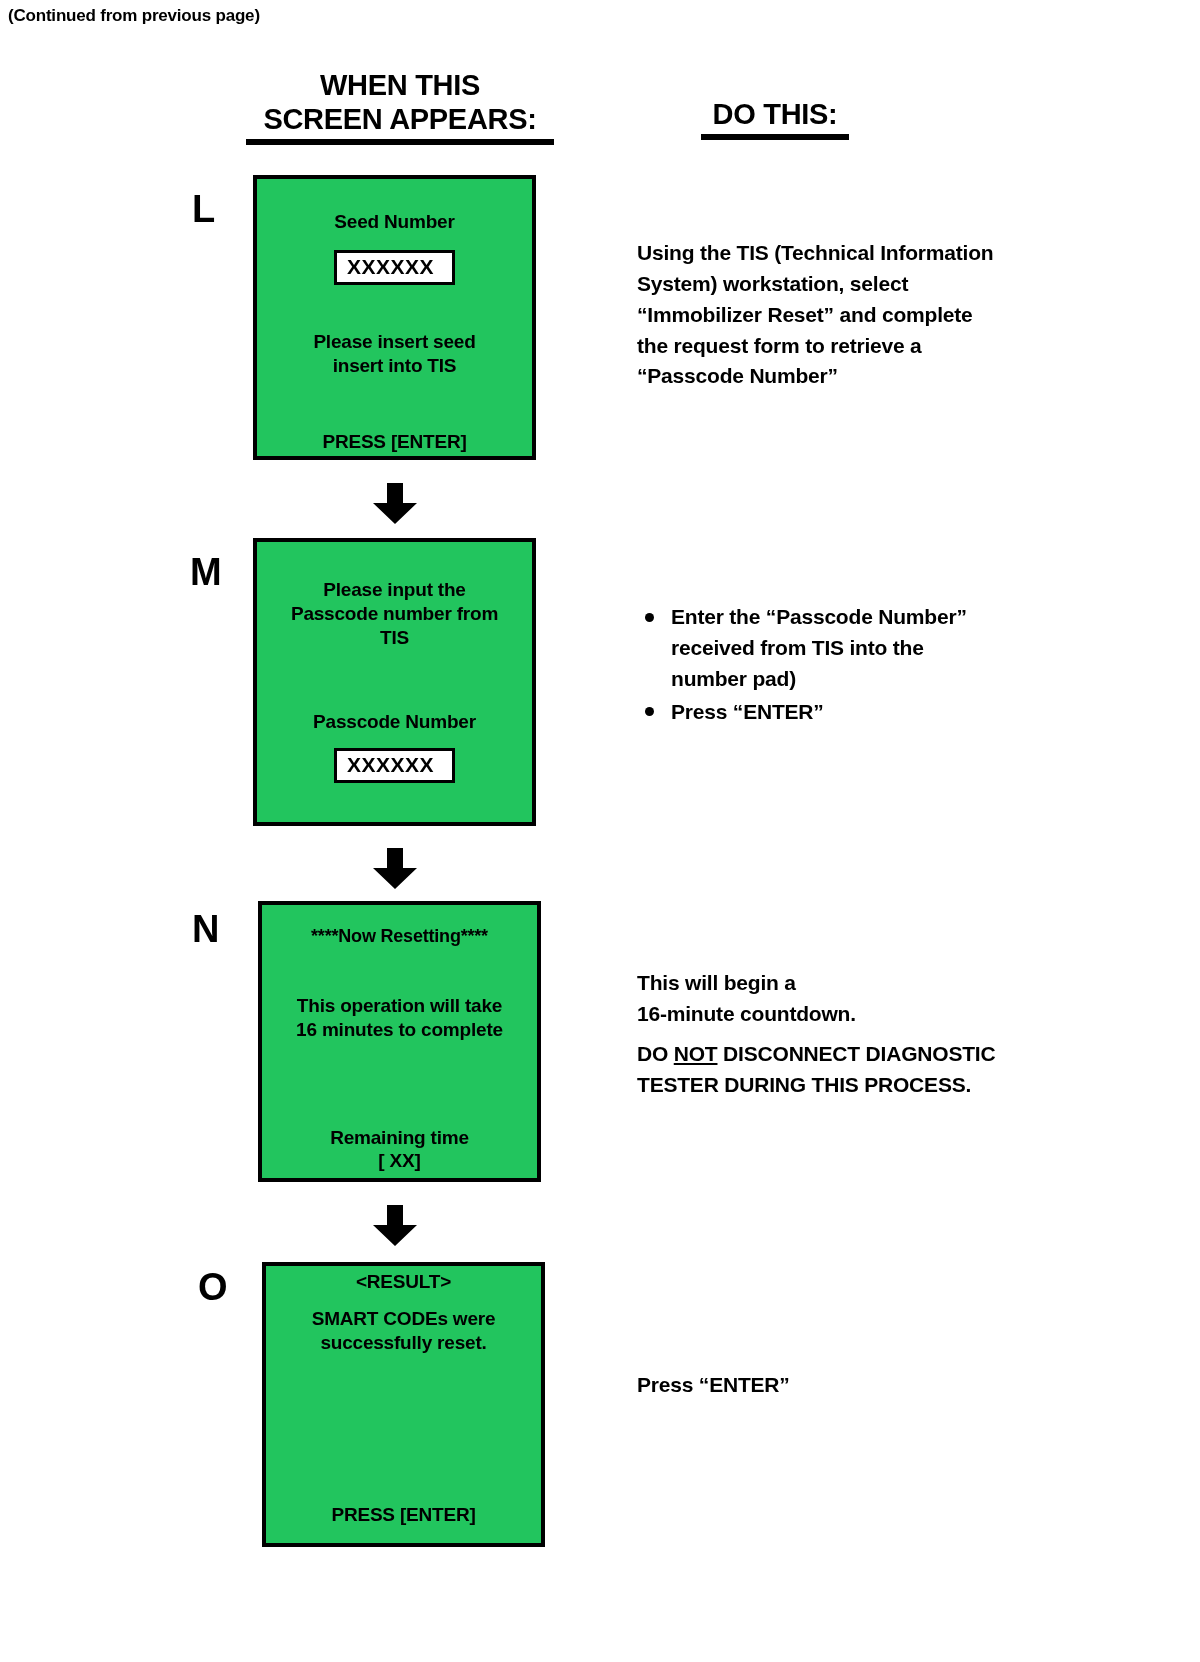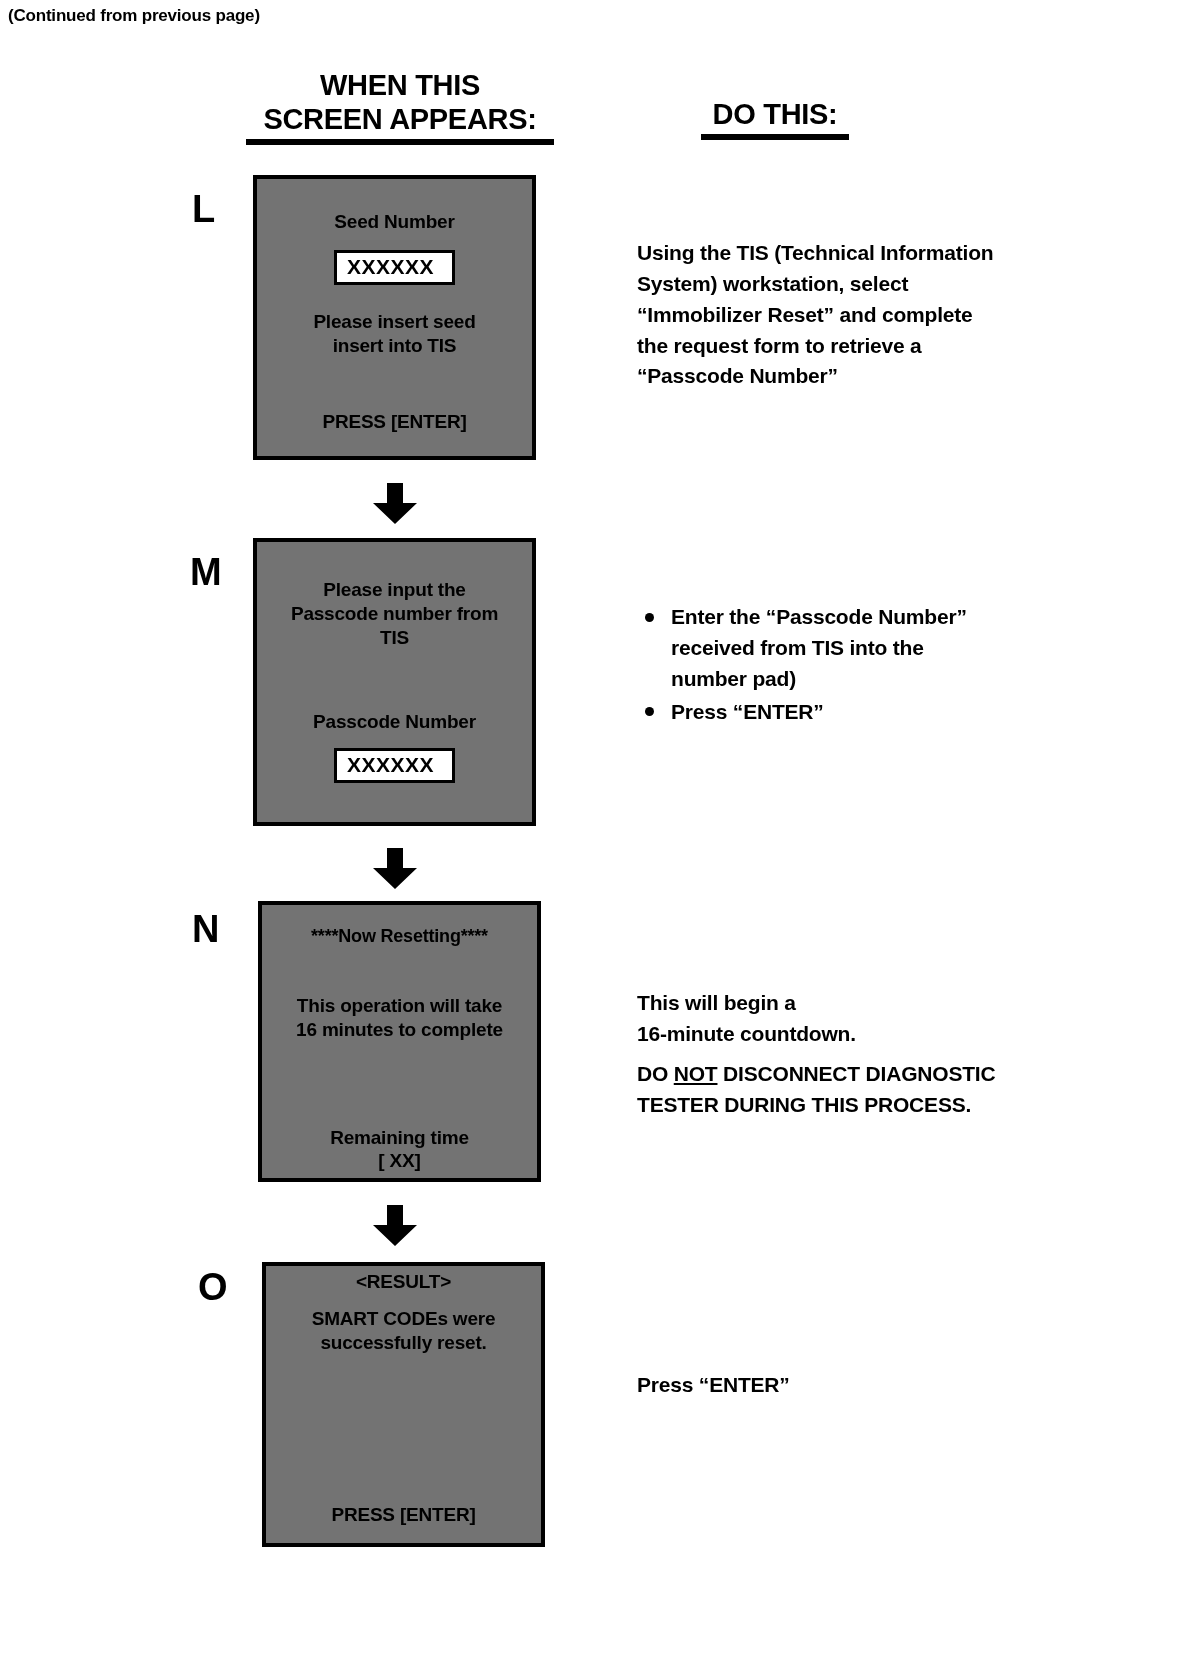--- a/index.html
+++ b/index.html
@@ -63,21 +63,21 @@
   
   .step-letter {
     font-size: 38px;
     font-weight: bold;
     line-height: 1;
   }
 
   
   .screen-box {
     border: 4px solid #000;
-    background: #737373;
+    background: #22c55e;
     box-sizing: border-box;
     text-align: center;
   }
   .screen-line {
     font-size: 19px;
     font-weight: bold;
     line-height: 1.26;
     letter-spacing: -0.2px;
   }
   .screen-line.small {
@@ -140,21 +140,21 @@
   <div class="rule"></div>
 </div>
 
 <div class="abs step-letter" style="left:192px; top:190px;">L</div>
 
 <div class="abs screen-box" id="screen-l" style="left:253px; top:175px; width:283px; height:285px;">
   <div class="screen-line" style="margin-top:31px;">Seed Number</div>
   <div style="margin-top:16px;">
     <span class="field-box">XXXXXX</span>
   </div>
-  <div class="screen-line" style="margin-top:25px;">Please insert seed</div>
+  <div class="screen-line" style="margin-top:45px;">Please insert seed</div>
   <div class="screen-line">insert into TIS</div>
   <div class="screen-line" style="margin-top:52px;">PRESS [ENTER]</div>
 </div>
 
 <div class="abs instr" style="left:637px; top:238px; width:480px;">
   <div>Using the TIS (Technical Information</div>
   <div>System) workstation, select</div>
   <div>“Immobilizer Reset” and complete</div>
   <div>the request form to retrieve a</div>
   <div>“Passcode Number”</div>
@@ -202,21 +202,21 @@
 <div class="abs step-letter" style="left:192px; top:910px;">N</div>
 
 <div class="abs screen-box" id="screen-n" style="left:258px; top:901px; width:283px; height:281px;">
   <div class="screen-line small" style="margin-top:20px;">****Now Resetting****</div>
   <div class="screen-line" style="margin-top:46px;">This operation will take</div>
   <div class="screen-line">16 minutes to complete</div>
   <div class="screen-line" style="margin-top:84px;">Remaining time</div>
   <div class="screen-line">[ XX]</div>
 </div>
 
-<div class="abs instr" style="left:637px; top:988px; width:500px;">
+<div class="abs instr" style="left:637px; top:968px; width:500px;">
   <div>This will begin a</div>
   <div>16-minute countdown.</div>
   <div style="margin-top:9px;">
     <span>DO </span><span class="warn-underline">NOT</span><span> DISCONNECT DIAGNOSTIC</span>
   </div>
   <div>TESTER DURING THIS PROCESS.</div>
 </div>
 
 <div class="abs" style="left:372px; top:1205px;">
   <svg class="arrow" viewBox="0 0 46 42" xmlns="http://www.w3.org/2000/svg" aria-hidden="true">

